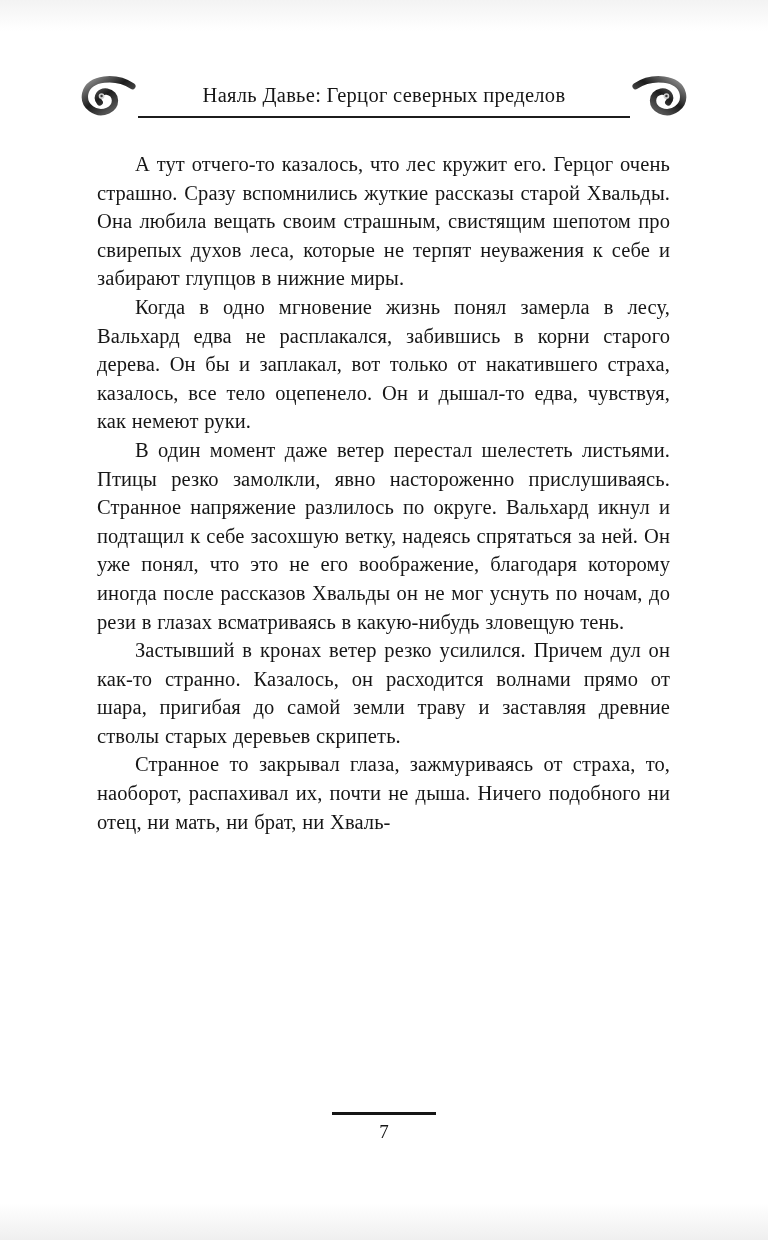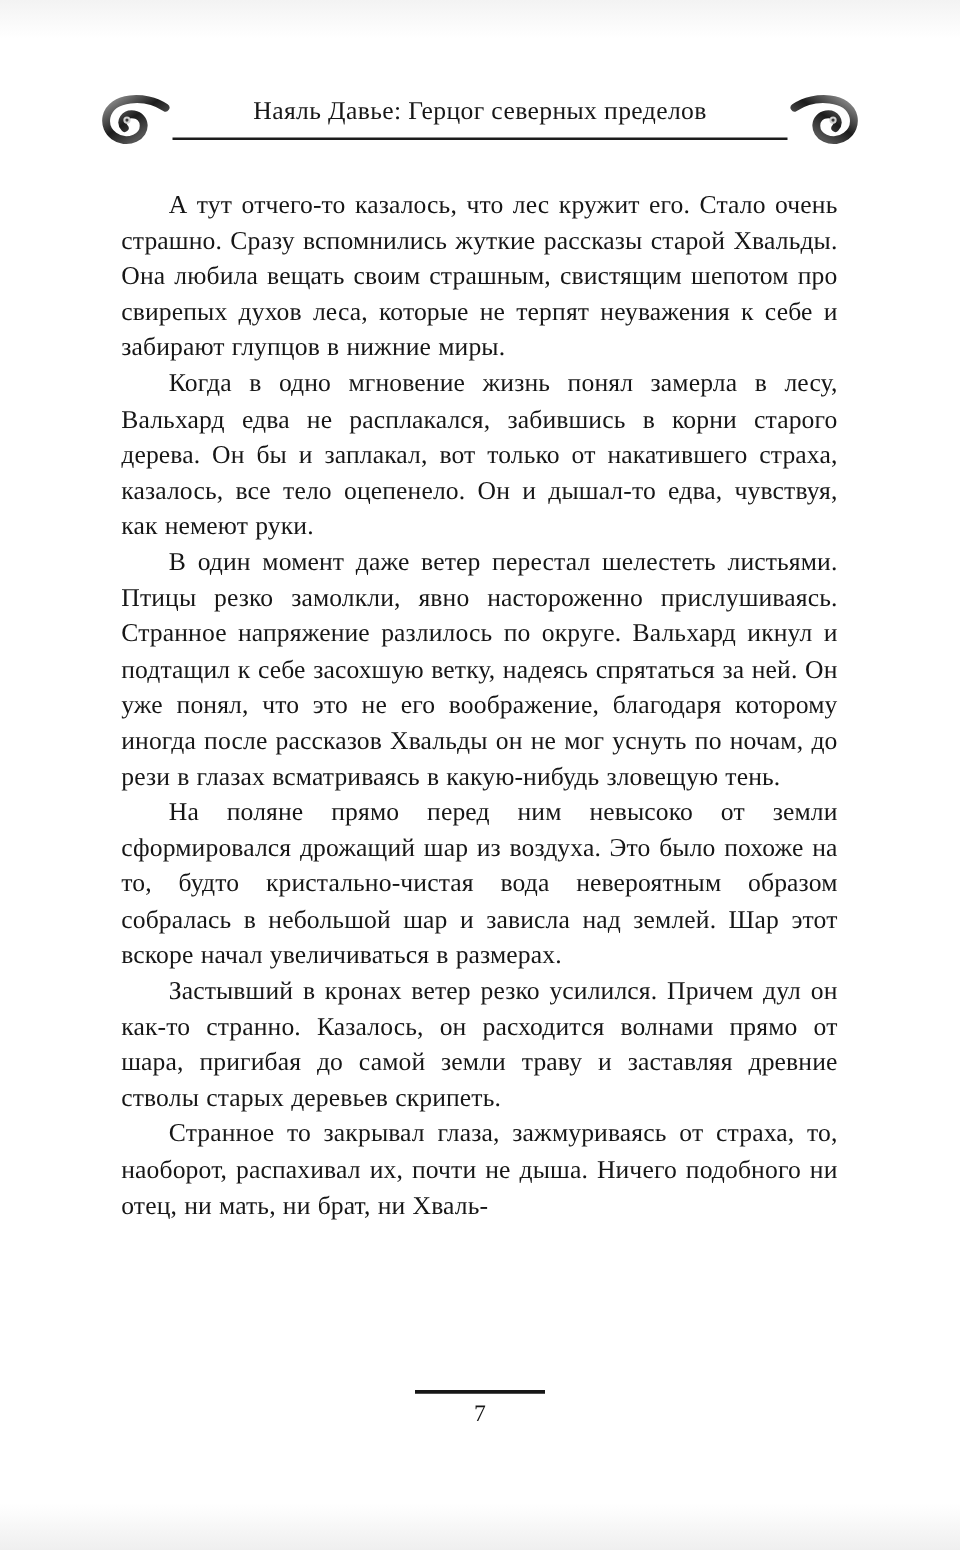--- a/index.html
+++ b/index.html
@@ -20,21 +20,21 @@
 
   
   .header {
     position: absolute;
     top: 72px;
     left: 78px;
     right: 78px;
   }
   .header-row {
     display: flex;
-    align-items: center;
+    align-items: flex-end;
     justify-content: space-between;
   }
   .ornament {
     flex: 0 0 auto;
     width: 58px;
     height: 46px;
     position: relative;
     top: 2px;
   }
   .ornament svg { display: block; width: 100%; height: 100%; }
@@ -128,24 +128,23 @@
           </defs>
           <path d="M60 12 C42 0 12 2 8 20 C5 34 20 45 33 39 C44 34 43 20 32 18 C24 17 19 24 24 30" fill="none" stroke="url(#gmetal2)" stroke-width="7" stroke-linecap="round"></path>
           <circle cx="26" cy="23" r="3.2" fill="#cfcfcf"></circle>
           <circle cx="26" cy="23" r="1.4" fill="#3a3a3a"></circle>
         </svg>
       </span>
     </div>
   </div>
 
   <div class="text-block">
-    <p>А тут отчего-то казалось, что лес кружит его. Стало очень страшно. Сразу вспомнились жуткие рассказы старой Хвальды. Она любила вещать своим страшным, свистящим шепотом про свирепых духов леса, которые не терпят неуважения к себе и забирают глупцов в нижние миры.</p>
+    <p>А тут отчего-то казалось, что лес кружит его. Герцог очень страшно. Сразу вспомнились жуткие рассказы старой Хвальды. Она любила вещать своим страшным, свистящим шепотом про свирепых духов леса, которые не терпят неуважения к себе и забирают глупцов в нижние миры.</p>
     <p>Когда в одно мгновение жизнь понял замерла в лесу, Вальхард едва не расплакался, забившись в корни старого дерева. Он бы и заплакал, вот только от накатившего страха, казалось, все тело оцепенело. Он и дышал-то едва, чувствуя, как немеют руки.</p>
     <p>В один момент даже ветер перестал шелестеть листьями. Птицы резко замолкли, явно настороженно прислушиваясь. Странное напряжение разлилось по округе. Вальхард икнул и подтащил к себе засохшую ветку, надеясь спрятаться за ней. Он уже понял, что это не его воображение, благодаря которому иногда после рассказов Хвальды он не мог уснуть по ночам, до рези в глазах всматриваясь в какую-нибудь зловещую тень.</p>
-    <p>На поляне прямо перед ним невысоко от земли сформировался дрожащий шар из воздуха. Это было похоже на то, будто кристально-чистая вода невероятным образом собралась в небольшой шар и зависла над землей. Шар этот вскоре начал увеличиваться в размерах.</p>
     <p>Застывший в кронах ветер резко усилился. Причем дул он как-то странно. Казалось, он расходится волнами прямо от шара, пригибая до самой земли траву и заставляя древние стволы старых деревьев скрипеть.</p>
     <p>Странное то закрывал глаза, зажмуриваясь от страха, то, наоборот, распахивал их, почти не дыша. Ничего подобного ни отец, ни мать, ни брат, ни Хваль-</p>
   </div>
 
   <div class="footer">
     <div class="footer-line"></div>
     <div class="page-number">7</div>
   </div>
 
 </div>

